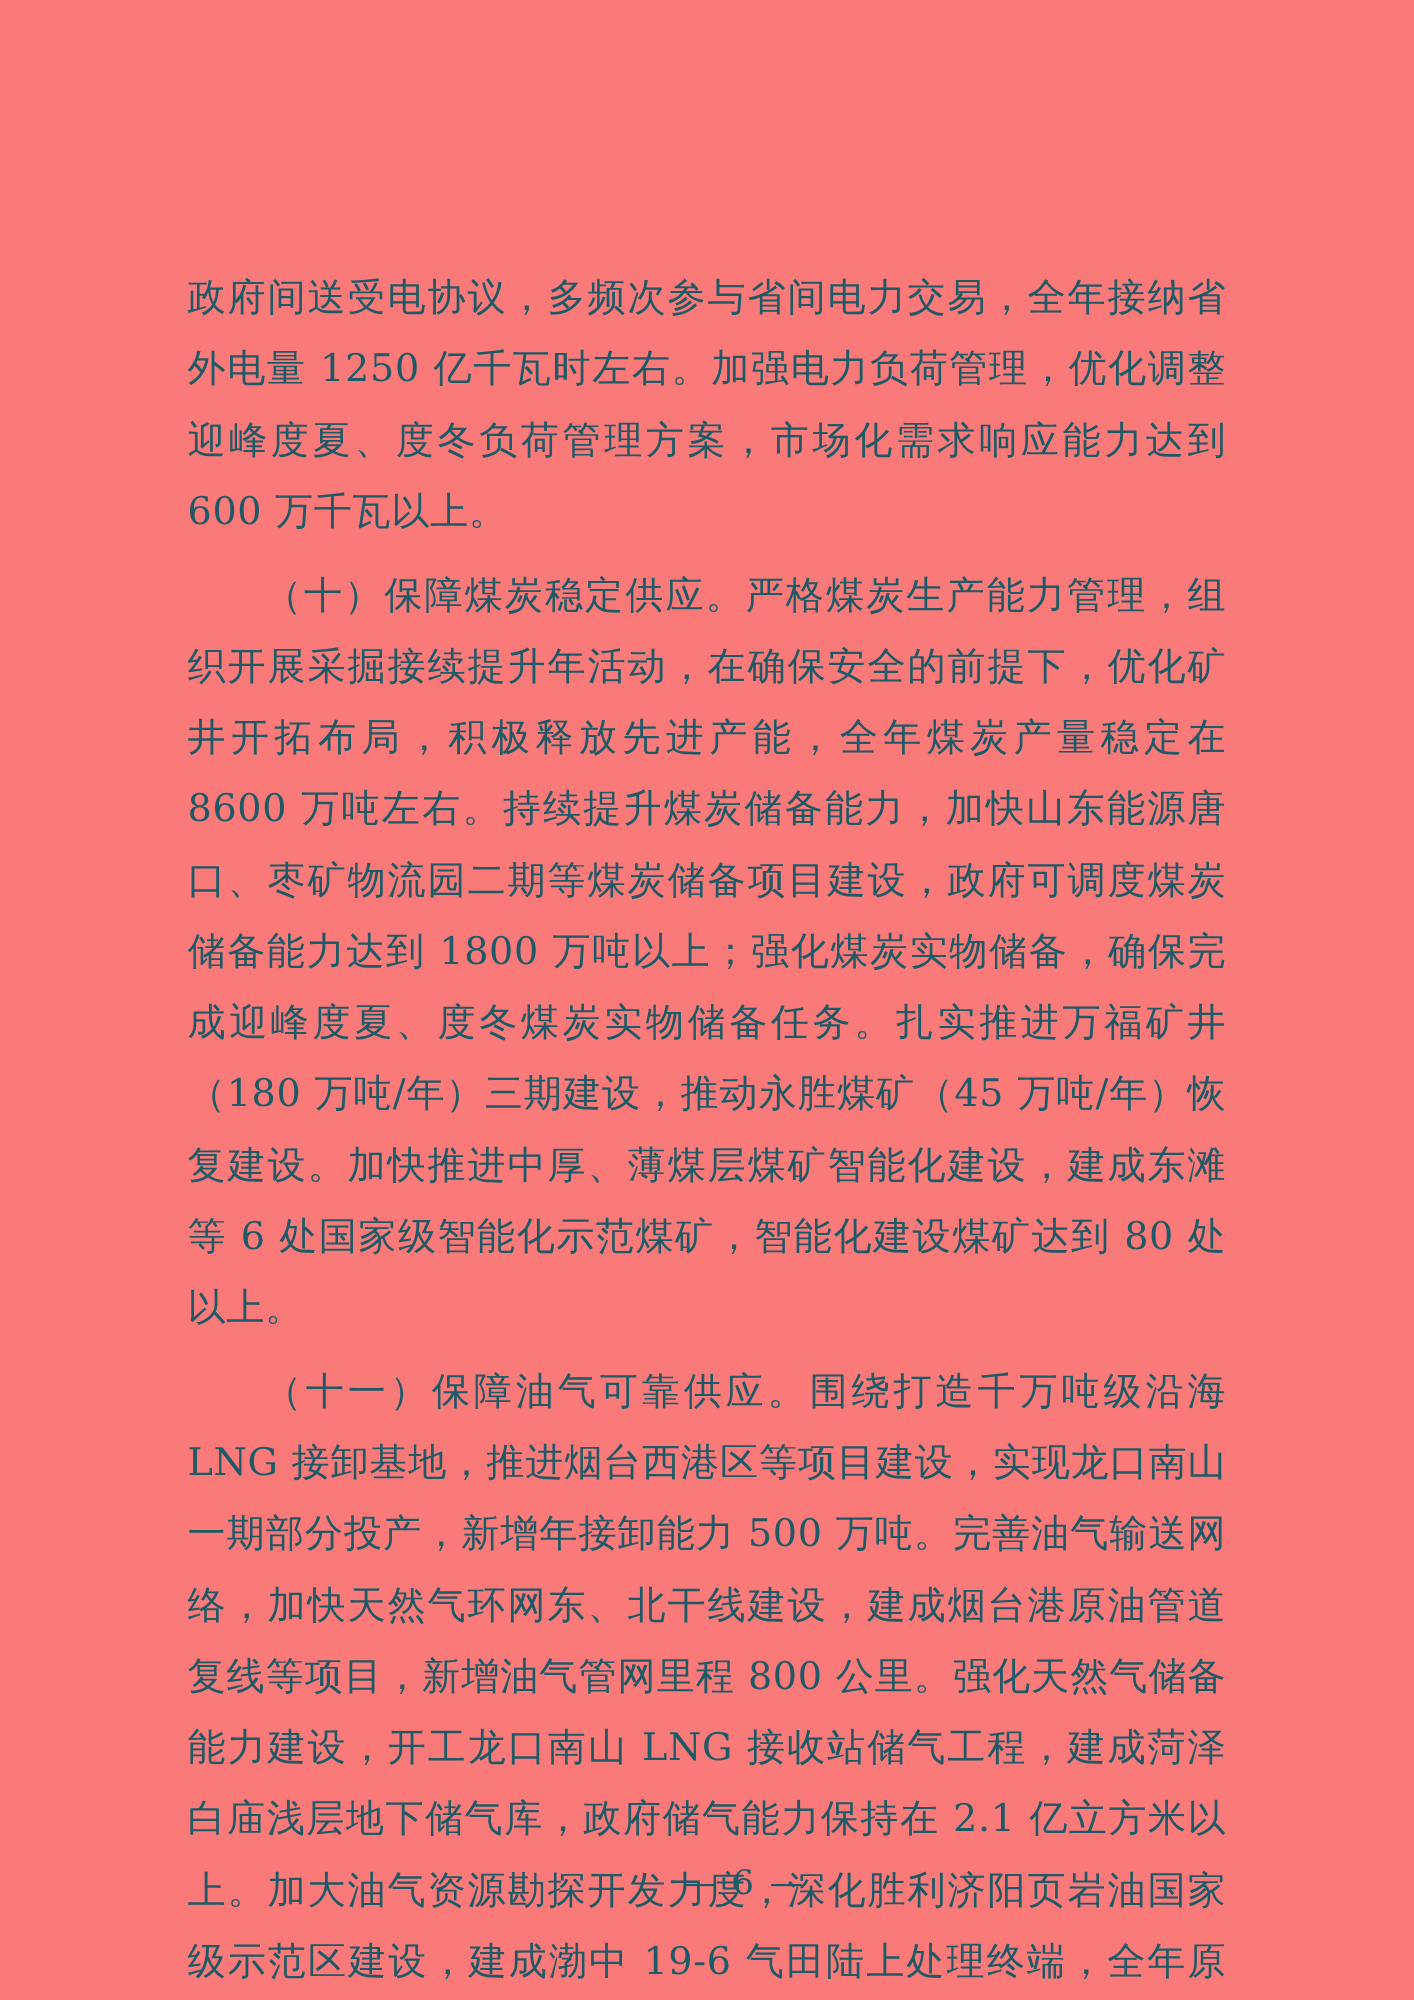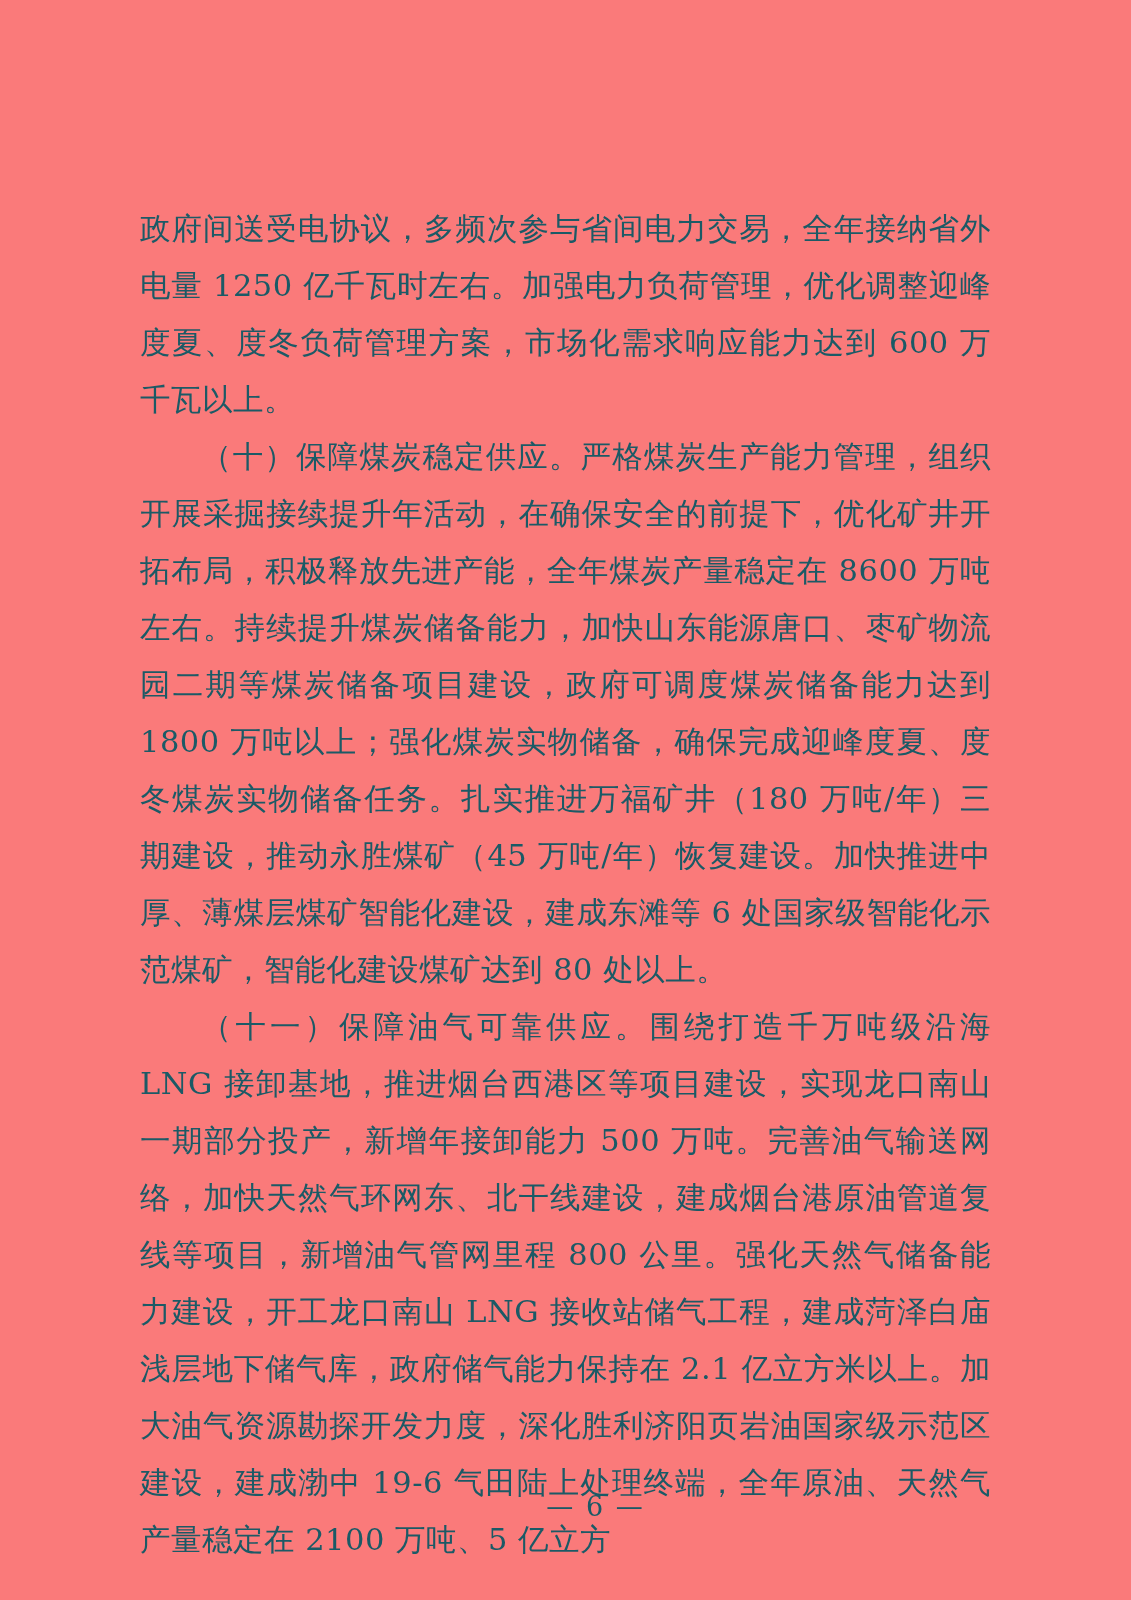--- a/index.html
+++ b/index.html
@@ -22,21 +22,21 @@
   }
   .doc-body {
     color: #1b5a66;
     font-size: 30.5px;
     line-height: 57px;
     text-align: justify;
     text-justify: inter-ideograph;
     letter-spacing: 0.5px;
   }
   .para {
-    margin: 0;
+    margin: 10px;
     text-indent: 2em;
   }
   .para.no-indent {
     text-indent: 0;
   }
   .page-number {
     position: absolute;
     left: 0;
     right: 0;
     bottom: 78px;

